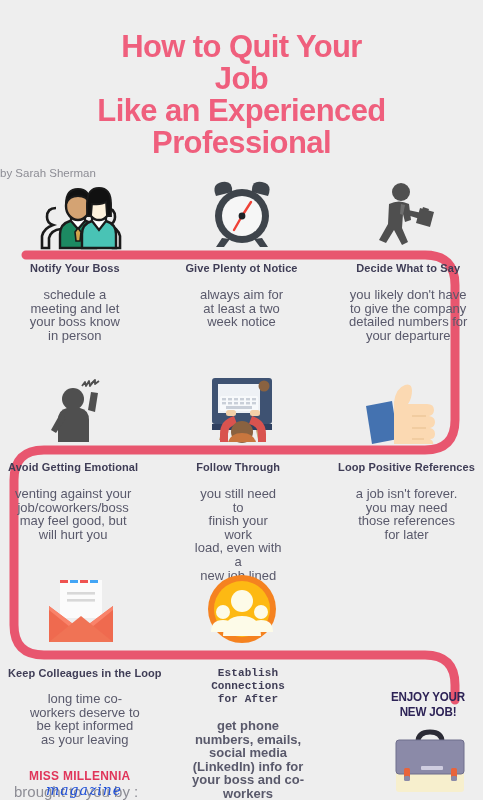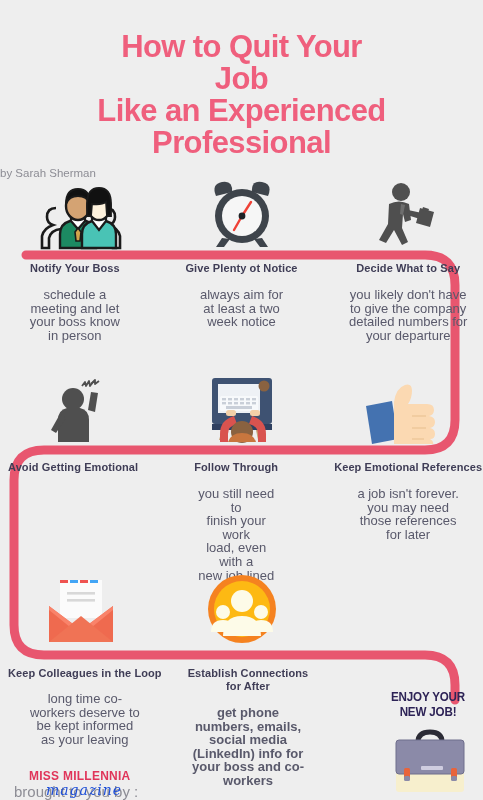--- a/index.html
+++ b/index.html
@@ -44,21 +44,21 @@
     letter-spacing:0.1px;
     line-height:13px;
     white-space:nowrap;
   }
   .step-body {
     margin-top:13px;
     color:#59596b;
     font-size:13px;
     line-height:13.6px;
   }
-  .step-head.wrap { white-space:normal; }
+  .step-head.wrap { white-space:normal;font-family:Liberation Mono, monospace; }
 
   
   #row1-icons { top:178px; }
   #row1-text  { top:262px;gap:17px; }
   #row2-icons { top:372px; }
   #row2-text  { top:461px;gap:40px; }
   #row3-icons { top:572px; }
   #row3-text  { top:667px; }
 
   
@@ -238,30 +238,34 @@
       <path d="M2 24 l26 -5 l6 38 l-26 5 z" fill="#4472b0"></path>
       <path d="M30 20 q2 -14 11 -17 q7 -2 7 6 q0 7 -4 13 l19 0 q7 0 7 6 q0 5 -5 6 q6 1 6 6 q0 5 -5 6 q5 1 5 6 q0 5 -5 5 q4 2 3 6 q-1 4 -7 4 l-23 0 q-7 0 -9 -5 z" fill="#fbd9b2"></path>
       <path d="M48 34 l14 0 M48 46 l14 0 M48 57 l12 0" stroke="#eec79b" stroke-width="1.6" fill="none"></path>
     </svg>
   </div>
 </div>
 
 <div class="row text-row" id="row2-text">
   <div class="text-cell">
     <div class="step-head">Avoid Getting Emotional</div>
+    <div class="step-body" style="white-space: pre-line;">venting against your
+job/coworkers/boss
+may feel good, but
+will hurt you</div>
   </div>
   <div class="text-cell">
     <div class="step-head">Follow Through</div>
     <div class="step-body" style="white-space: pre-line;">you still need to
 finish your work
 load, even with a
 new job lined up</div>
   </div>
   <div class="text-cell">
-    <div class="step-head">Keep Emotional References</div>
+    <div class="step-head">Loop Positive References</div>
     <div class="step-body" style="white-space: pre-line;">a job isn't forever.
 you may need
 those references
 for later</div>
   </div>
 </div>
 
 <div class="row icon-row" id="row3-icons">
   <div class="icon-cell">
     <svg width="72" height="68" viewBox="0 0 72 68">

